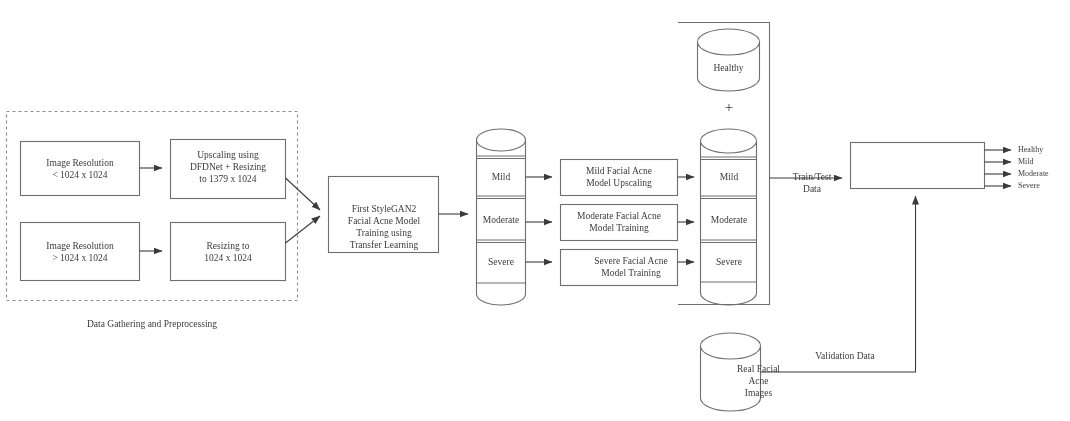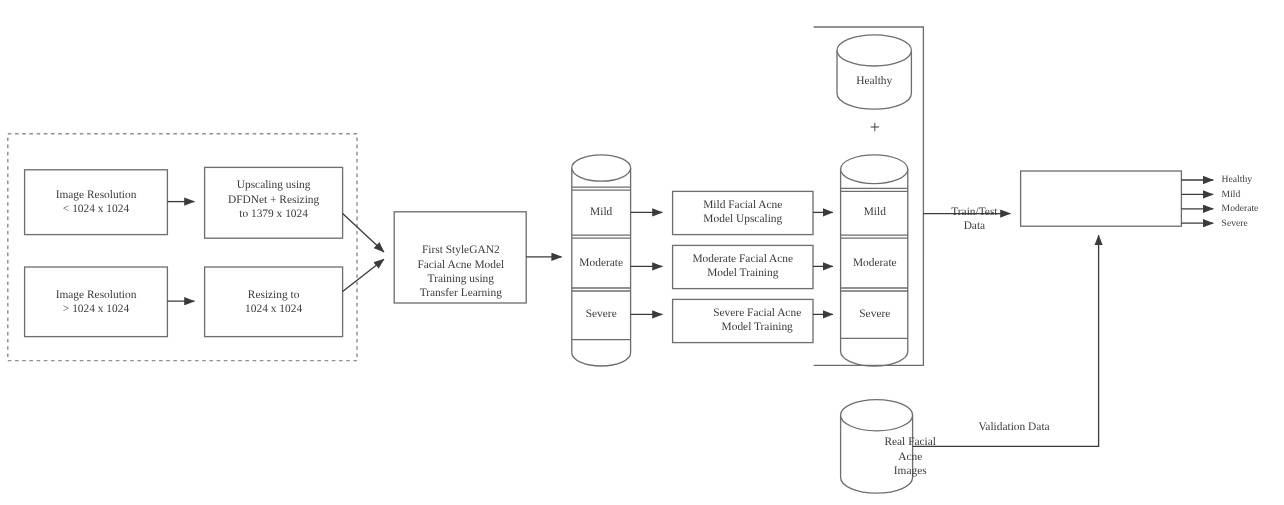--- a/index.html
+++ b/index.html
@@ -136,20 +136,21 @@
   <div class="lbl box-text" style="left:20px; top:157px; width:120px;">Image Resolution
 &lt; 1024 x 1024</div>
   <div class="lbl box-text" style="left:170px; top:149px; width:116px;">Upscaling using
 DFDNet + Resizing
 to 1379 x 1024</div>
   <div class="lbl box-text" style="left:20px; top:240px; width:120px;">Image Resolution
 &gt; 1024 x 1024</div>
   <div class="lbl box-text" style="left:170px; top:240px; width:116px;">Resizing  to
 1024 x 1024</div>
 
+  <div class="lbl caption" style="left:32px; top:318px; width:240px;">Data Gathering and Preprocessing</div>
 
   <div class="lbl box-text" style="left:329px; top:183px; width:110px;margin-top:20px;">First StyleGAN2
 Facial Acne Model
 Training using
 Transfer Learning</div>
 
   <div class="lbl cyl-text" style="left:476px; top:171px; width:50px;">Mild</div>
   <div class="lbl cyl-text" style="left:473px; top:214px; width:56px;">Moderate</div>
   <div class="lbl cyl-text" style="left:476px; top:256px; width:50px;">Severe</div>
 

